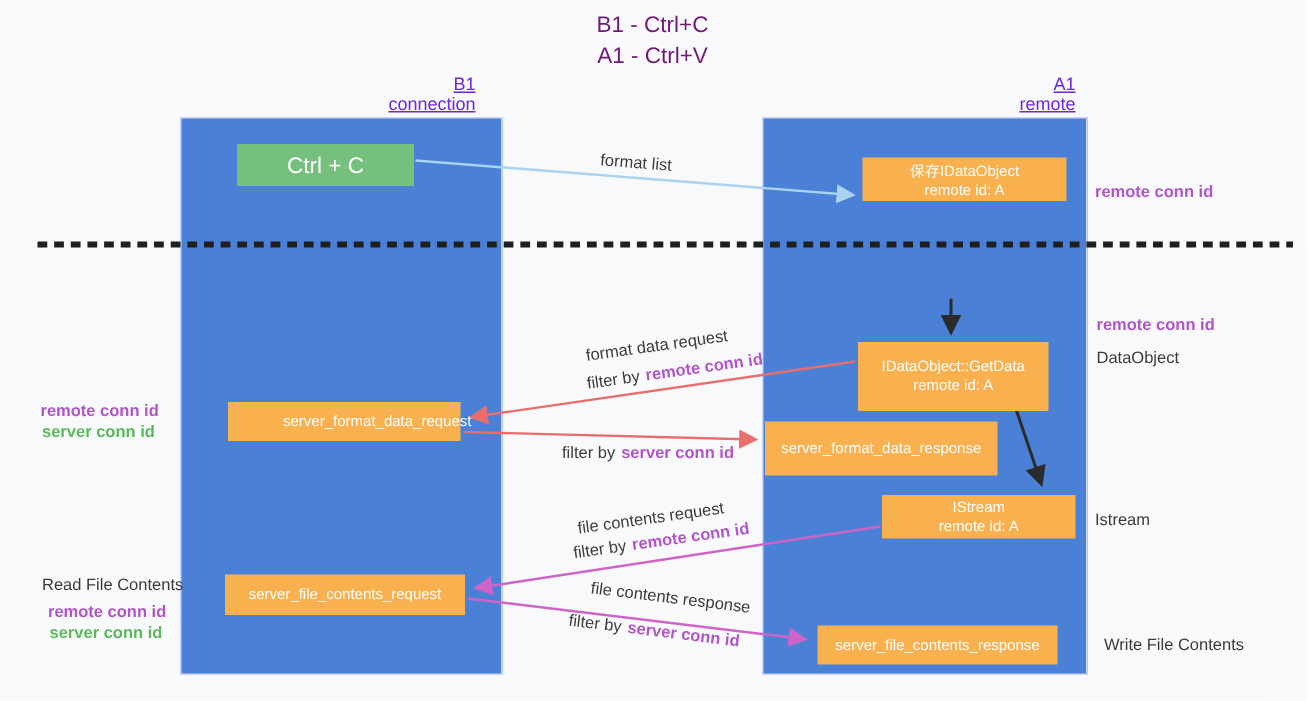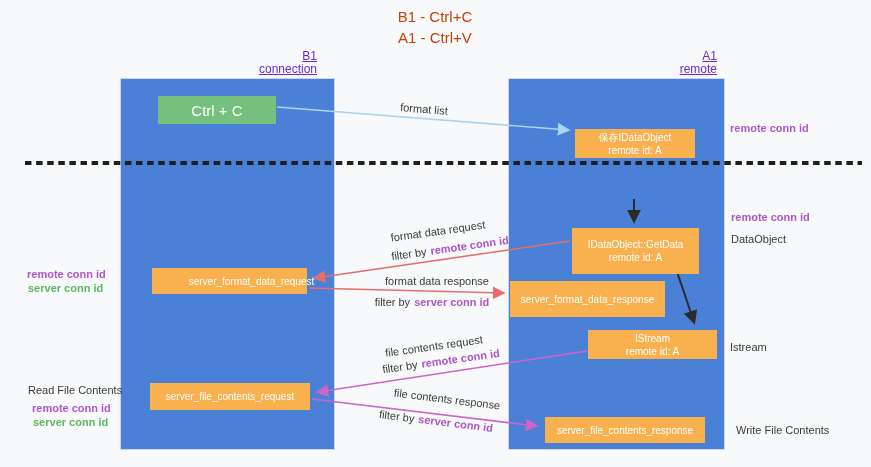--- a/index.html
+++ b/index.html
@@ -3,21 +3,21 @@
 <meta charset="utf-8">
 <style>
   html,body{margin:0;padding:0;}
   .canvas{
     position:relative;width:871px;height:467px;overflow:hidden;
     background:#f8f9fa;
     font-family:"Liberation Sans",sans-serif;
     color:#3c3c3c;
   }
   .abs{position:absolute;}
-  .title{left:300px;top:6px;width:270px;text-align:center;font-size:15px;line-height:21px;color:#c2410c;z-index:3;}
+  .title{left:300px;top:6px;width:270px;text-align:center;font-size:15px;line-height:21px;color:#701a75;z-index:3;}
   .lane-header{top:50px;width:200px;text-align:right;font-size:12px;line-height:13px;color:#6d28d9;z-index:3;text-decoration:underline;}
   .lane{top:78px;height:372px;background:var(--lane-blue,#4a80d6);border:1px solid #cdd5ef;box-sizing:border-box;z-index:1;}
   .lane-left{left:120px;width:215px;}
   .lane-right{left:508px;width:217px;}
   svg.overlay{left:0;top:0;z-index:2;pointer-events:none;}
   .node{
     z-index:4;box-sizing:border-box;display:flex;flex-direction:column;
     align-items:center;justify-content:center;color:#fff;text-align:center;
     font-size:15px;line-height:13px;white-space:nowrap;
   }
@@ -76,21 +76,21 @@
     <line x1="672" y1="257" x2="694" y2="322" stroke="#2b2b2b" stroke-width="2" marker-end="url(#m-blk)"></line>
     <line x1="570" y1="241" x2="315" y2="278" stroke="#e86d6d" stroke-width="1.6" marker-end="url(#m-red)"></line>
     <line x1="309" y1="288" x2="503" y2="293" stroke="#e86d6d" stroke-width="1.6" marker-end="url(#m-red)"></line>
     <line x1="587" y1="351" x2="318" y2="392" stroke="#cf64c8" stroke-width="1.6" marker-end="url(#m-mag)"></line>
     <line x1="312" y1="399" x2="536" y2="426" stroke="#cf64c8" stroke-width="1.6" marker-end="url(#m-mag)"></line>
   </svg>
 
   <div class="abs node green" style="left:158px;top:96px;width:118px;height:28px;">
     <span class="l">Ctrl + C</span>
   </div>
-  <div class="abs node orange" style="left:575px;top:129px;width:120px;height:29px;">
+  <div class="abs node orange" style="left:575px;top:105px;width:136px;height:29px;justify-content:flex-end;">
     <span class="l">保存IDataObject</span>
     <span class="l">remote id: A</span>
   </div>
   <div class="abs node orange" style="left:572px;top:228px;width:127px;height:46px;">
     <span class="l">IDataObject::GetData</span>
     <span class="l">remote id: A</span>
   </div>
   <div class="abs node orange" style="left:152px;top:268px;width:155px;height:26px;padding-left:44px;">
     <span class="l">server_format_data_request</span>
   </div>
@@ -108,21 +108,20 @@
     <span class="l">server_file_contents_response</span>
   </div>
 
   <div class="abs edge-label rot-fl" style="left:354px;top:102px;">format list</div>
 
   <div class="abs edge-label rot-up" style="left:368px;top:224px;">format data request</div>
   <div class="abs edge-label rot-up" style="left:380px;top:241px;">
     <span>filter by</span><span class="fk">remote conn id</span>
   </div>
 
-  <div class="abs edge-label" style="left:367px;top:274px;">format data response</div>
   <div class="abs edge-label" style="left:362px;top:295px;">
     <span>filter by</span><span class="fk">server conn id</span>
   </div>
 
   <div class="abs edge-label rot-up" style="left:364px;top:339px;">file contents request</div>
   <div class="abs edge-label rot-up" style="left:371px;top:354px;">
     <span>filter by</span><span class="fk">remote conn id</span>
   </div>
 
   <div class="abs edge-label rot-dn" style="left:377px;top:392px;">file contents response</div>

